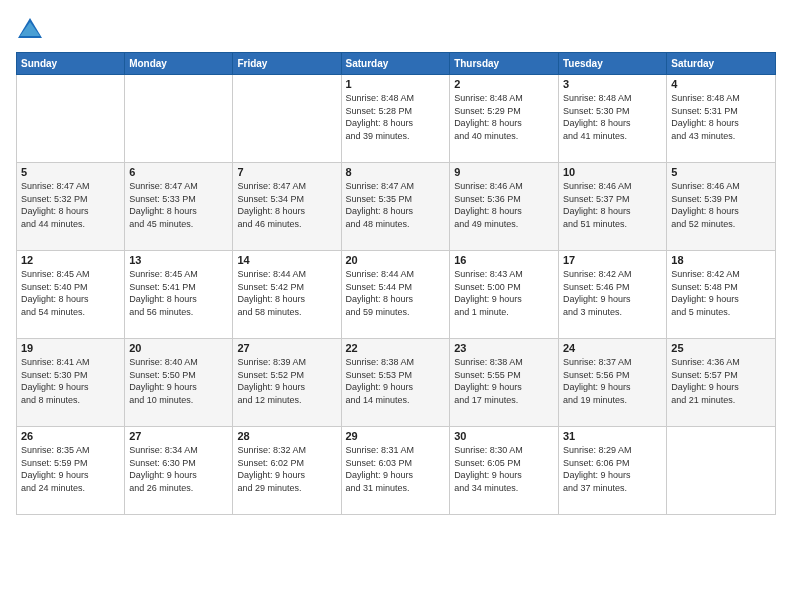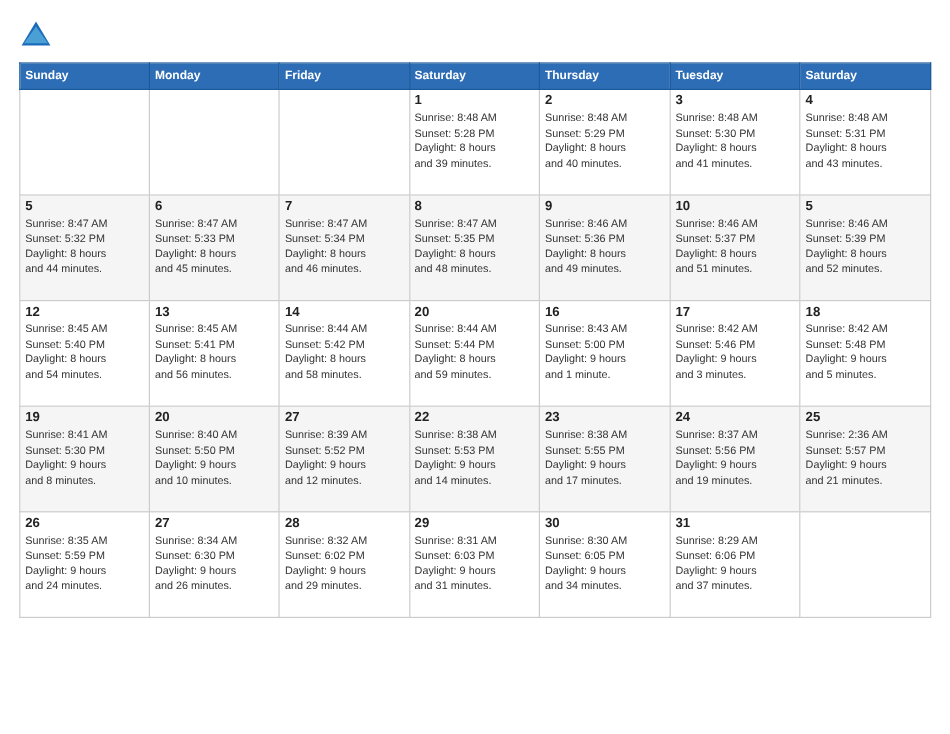--- a/index.html
+++ b/index.html
@@ -306,21 +306,21 @@
           </td>
           <td>
             <span class="day-num">24</span>
             <div class="day-info" style="white-space: pre-line;">Sunrise: 8:37 AM
 Sunset: 5:56 PM
 Daylight: 9 hours
 and 19 minutes.</div>
           </td>
           <td>
             <span class="day-num">25</span>
-            <div class="day-info" style="white-space: pre-line;">Sunrise: 2:36 AM
+            <div class="day-info" style="white-space: pre-line;">Sunrise: 4:36 AM
 Sunset: 5:57 PM
 Daylight: 9 hours
 and 21 minutes.</div>
           </td>
         </tr>
         <tr>
           <td>
             <span class="day-num">26</span>
             <div class="day-info" style="white-space: pre-line;">Sunrise: 8:35 AM
 Sunset: 5:59 PM

